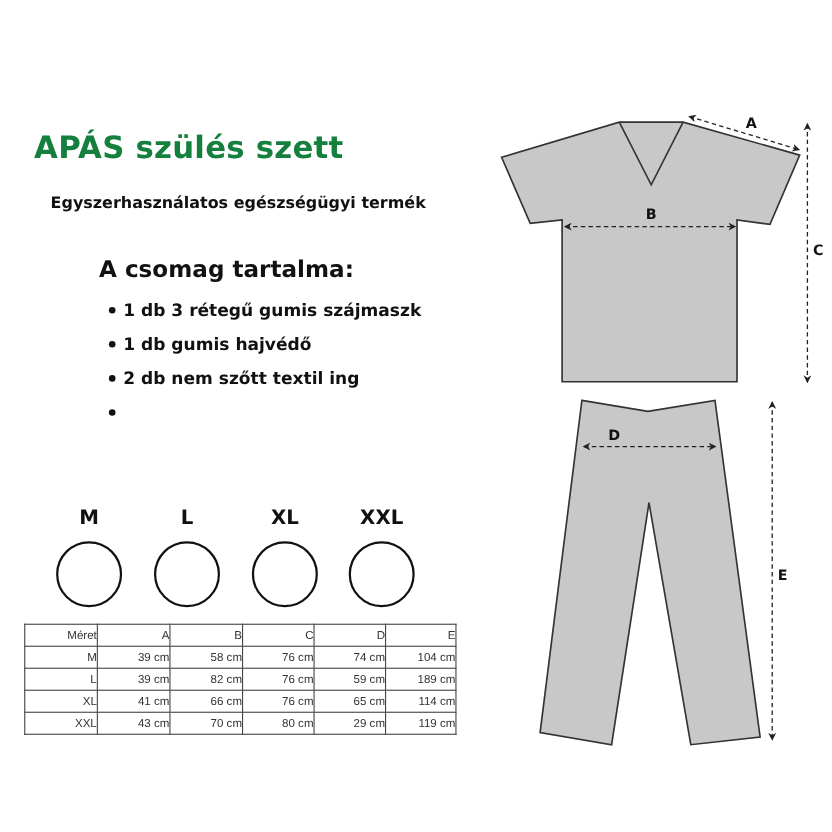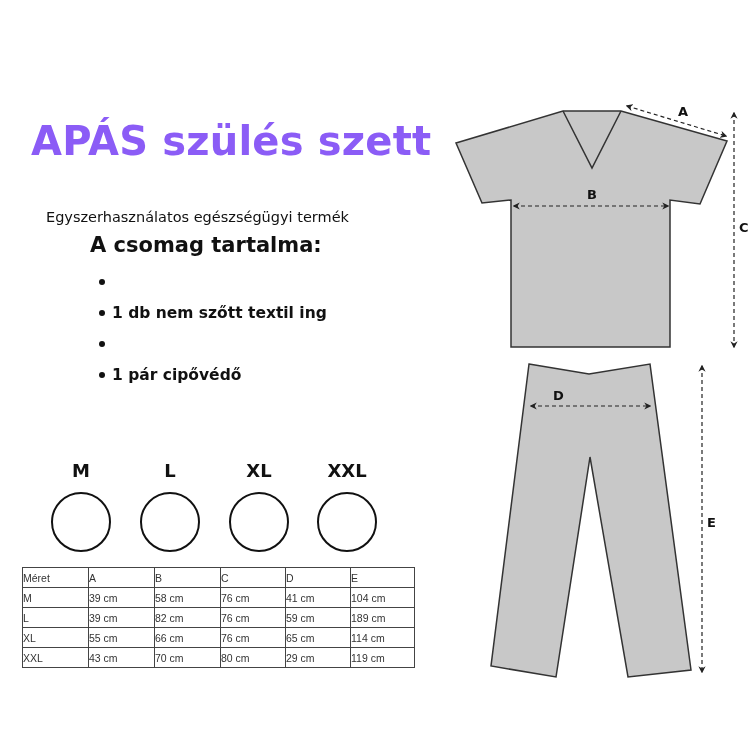--- a/index.html
+++ b/index.html
@@ -1,60 +1,61 @@
 <!DOCTYPE html>
 <html><head>
 <meta charset="utf-8">
 <style>
   html, body { margin: 0; padding: 0; background: #ffffff; }
   body { width: 756px; height: 756px; position: relative; overflow: hidden;
          font-family: "DejaVu Sans", "Liberation Sans", sans-serif; color: #111; }
   .abs { position: absolute; }
 
-  .title { left: 31px; top: 118px; font-size: 40px; font-weight: bold; letter-spacing: 0.2px; white-space: nowrap; color: #8b5cf6; }
-  .subtitle { left: 46px; top: 177px; font-size: 14.5px; font-weight: normal; white-space: nowrap; color: #111; margin-top: 32px; }
+  .title { left: 31px; top: 118px; font-size: 28px; font-weight: bold; letter-spacing: 0.2px; white-space: nowrap; color: #15803d; }
+  .subtitle { left: 46px; top: 177px; font-size: 14.5px; font-weight: bold; white-space: nowrap; color: #111; }
 
   .pkg-heading { left: 90px; top: 233px; font-size: 21px; font-weight: bold; white-space: nowrap; color: #111; text-align: center; }
   .pkg-list { left: 96px; top: 266px; margin: 0; padding: 0; list-style: none; }
   .pkg-list li { height: 31px; line-height: 26px; font-size: 15.5px; font-weight: bold; white-space: nowrap; display: flex; align-items: center; }
   .bullet { display: inline-block; width: 6px; height: 6px; border-radius: 50%; background: #111; margin-right: 7px; margin-left: 3px; }
 
   .size-label { top: 460px; width: 60px; text-align: center; font-size: 18px; font-weight: bold; color: #111; }
   .size-circle { top: 492px; width: 56px; height: 56px; border: 2.5px solid #111; border-radius: 50%; background: #fff; cursor: pointer; }
 
   table.sizes { position: absolute; left: 22px; top: 567px; border-collapse: collapse;
                 font-family: "Liberation Sans", sans-serif; font-size: 10.5px; color: #333; }
-  table.sizes td, table.sizes th { border: 1px solid #444; height: 19px; padding: 0; text-align: left; font-weight: normal; }
+  table.sizes td, table.sizes th { border: 1px solid #444; height: 19px; padding: 0; text-align: right; font-weight: normal; }
   table.sizes { border: 1.5px solid #333; }
   .c0 { width: 65px; } .c1 { width: 65px; } .c2 { width: 65px; } .c3 { width: 64px; } .c4 { width: 64px; } .c5 { width: 63px; }
 
   svg.diagram { position: absolute; left: 0; top: 0; }
   .dlabel { font-family: "DejaVu Sans", sans-serif; font-weight: bold; font-size: 13px; fill: #111; }
 </style>
 </head>
 <body>
 
 <div class="abs title">APÁS szülés szett</div>
 <div class="abs subtitle">Egyszerhasználatos egészségügyi termék</div>
 
 <div class="abs pkg-heading">A csomag tartalma:</div>
 <ul class="abs pkg-list">
   <li>
       <span class="bullet"></span>
+      <span>1 db 3 rétegű gumis szájmaszk</span>
     </li>
   <li>
       <span class="bullet"></span>
-      <span>1 db nem szőtt textil ing</span>
+      <span>1 db gumis hajvédő</span>
     </li>
   <li>
       <span class="bullet"></span>
+      <span>2 db nem szőtt textil ing</span>
     </li>
   <li>
       <span class="bullet"></span>
-      <span>1 pár  cipővédő</span>
     </li>
 </ul>
 
 <div>
   <div class="abs size-label" style="left:51px">M</div>
   <div class="abs size-label" style="left:140px">L</div>
   <div class="abs size-label" style="left:229px">XL</div>
   <div class="abs size-label" style="left:317px">XXL</div>
 
   <div class="abs size-circle" style="left:51px"></div>
@@ -71,34 +72,34 @@
     <th class="c2">B</th>
     <th class="c3">C</th>
     <th class="c4">D</th>
     <th class="c5">E</th>
   </tr>
   <tr>
     <td>M</td>
     <td>39 cm</td>
     <td>58 cm</td>
     <td>76 cm</td>
-    <td>41 cm</td>
+    <td>74 cm</td>
     <td>104 cm</td>
   </tr>
   <tr>
     <td>L</td>
     <td>39 cm</td>
     <td>82 cm</td>
     <td>76 cm</td>
     <td>59 cm</td>
     <td>189 cm</td>
   </tr>
   <tr>
     <td>XL</td>
-    <td>55 cm</td>
+    <td>41 cm</td>
     <td>66 cm</td>
     <td>76 cm</td>
     <td>65 cm</td>
     <td>114 cm</td>
   </tr>
   <tr>
     <td>XXL</td>
     <td>43 cm</td>
     <td>70 cm</td>
     <td>80 cm</td>

